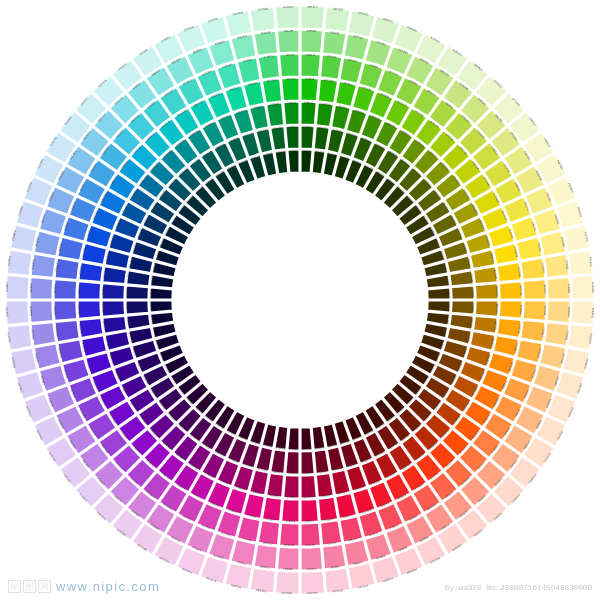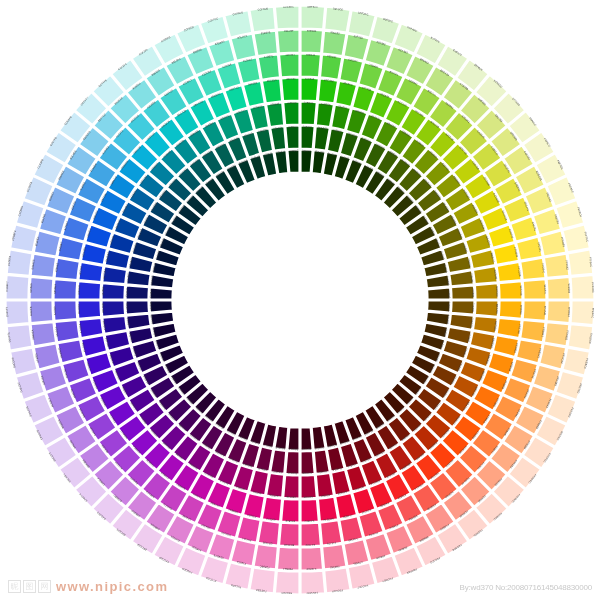--- a/index.html
+++ b/index.html
@@ -68,28 +68,28 @@
     font-size: 8px;
     line-height: 11px;
     text-align: center;
     font-family: "DejaVu Sans", sans-serif;
     box-sizing: border-box;
   }
   .wm-url {
     font-family: "Liberation Sans", sans-serif;
     font-size: 13px;
     letter-spacing: 1.4px;
-    color: #c2410c;
-    font-weight: bold;
+    color: #0369a1;
+    font-weight: normal;
   }
   .watermark-right {
     position: absolute;
     right: 8px;
     bottom: 8px;
-    font-family: Liberation Sans, sans-serif;
+    font-family: Liberation Mono, monospace;
     font-size: 8px;
     letter-spacing: -0.2px;
     color: #c9c9c9;
     user-select: none;
     white-space: nowrap;
   }
 </style>
 </head>
 <body>
 

